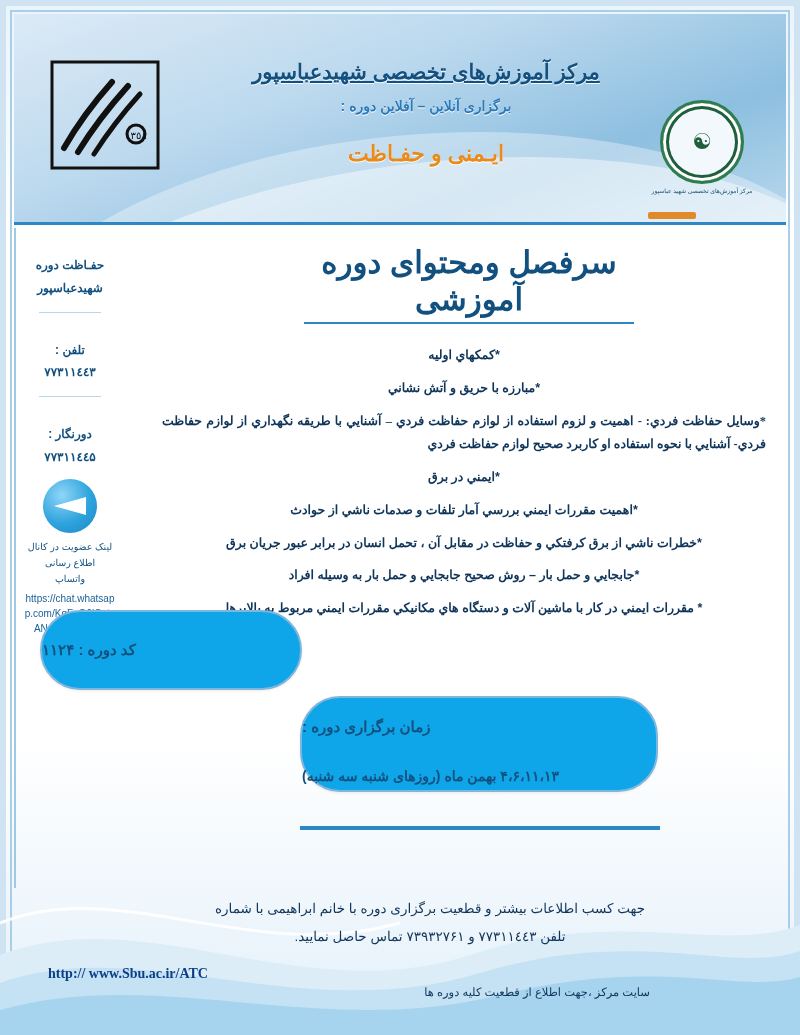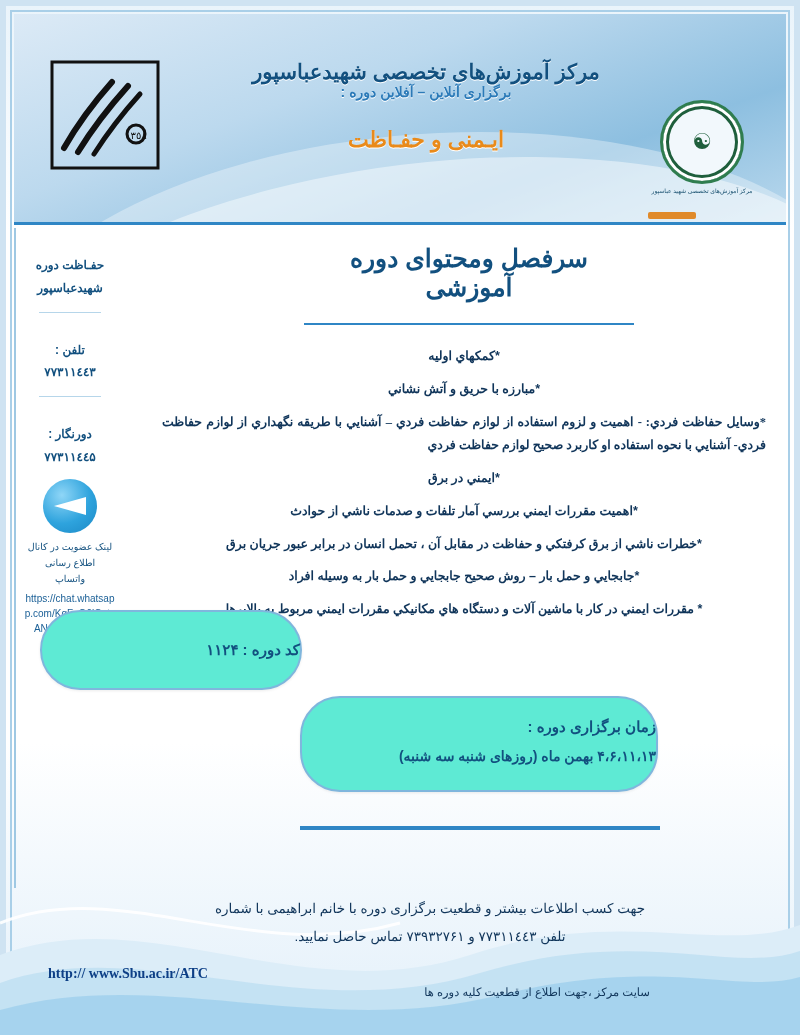--- a/index.html
+++ b/index.html
@@ -72,21 +72,23 @@
     top: 46px;
     width: 420px;
     text-align: center;
     z-index: 5;
   }
   .title-line1 {
     color: #12507f;
     font-size: 21px;
     font-weight: bold;
     letter-spacing: 0px;
+    margin-bottom: 14px;
     text-shadow: 0 1px 0 #ffffff;
+    text-decoration: underline;
   }
   .title-line2 {
     color: #2b7ab8;
     font-size: 14px;
     font-weight: bold;
     margin-bottom: 27px;
     text-shadow: 0 1px 0 #ffffff;
   }
   .title-line3 {
     color: #e98a1a;
@@ -221,23 +223,23 @@
     position: absolute;
     right: 0;
     left: 124px;
     top: 236px;
     width: 662px;
     z-index: 3;
   }
   .doc-title {
     text-align: center;
     color: #12507f;
-    font-size: 25px;
-    font-weight: bold;
-    padding-bottom: 21px;
+    font-size: 31px;
+    font-weight: bold;
+    padding-bottom: 4px;
     margin: 8px auto 20px auto;
     width: 330px;
     border-bottom: 2px solid #2f86c5;
   }
   .topics {
     padding: 0 34px 0 24px;
     color: #123a5c;
   }
   .topic {
     font-size: 12.5px;
@@ -246,47 +248,47 @@
     margin-bottom: 9px;
     text-align: right;
     color: #10355a;
   }
   .topic.center { text-align: center; }
   .topic.justify { text-align: justify; font-family: Liberation Serif, serif; }
 
   
   .pill {
     position: absolute;
-    background: #5eead4;
+    background: #0ea5e9;
     border: 2px solid #7fb6dd;
     border-radius: 40px;
     color: #12507f;
     font-weight: bold;
-    text-align: right;
+    text-align: left;
     z-index: 6;
     box-shadow: 0 1px 3px rgba(0,0,0,0.08);
   }
   .pill-code {
     left: 40px;
     top: 610px;
     width: 258px;
     height: 76px;
     line-height: 76px;
     font-size: 15px;
   }
   .pill-date {
     left: 300px;
     top: 696px;
     width: 358px;
     height: 96px;
     font-size: 15px;
     padding-top: 20px;
     box-sizing: border-box;
   }
-  .pill-date .l1 { margin-bottom: 12px; padding-left: 34px; }
+  .pill-date .l1 { margin-bottom: 32px; }
   .pill-date .l2 { font-size: 14px; }
 
   .mid-rule {
     position: absolute;
     left: 300px;
     top: 826px;
     width: 360px;
     height: 4px;
     background: #2f86c5;
     z-index: 5;

